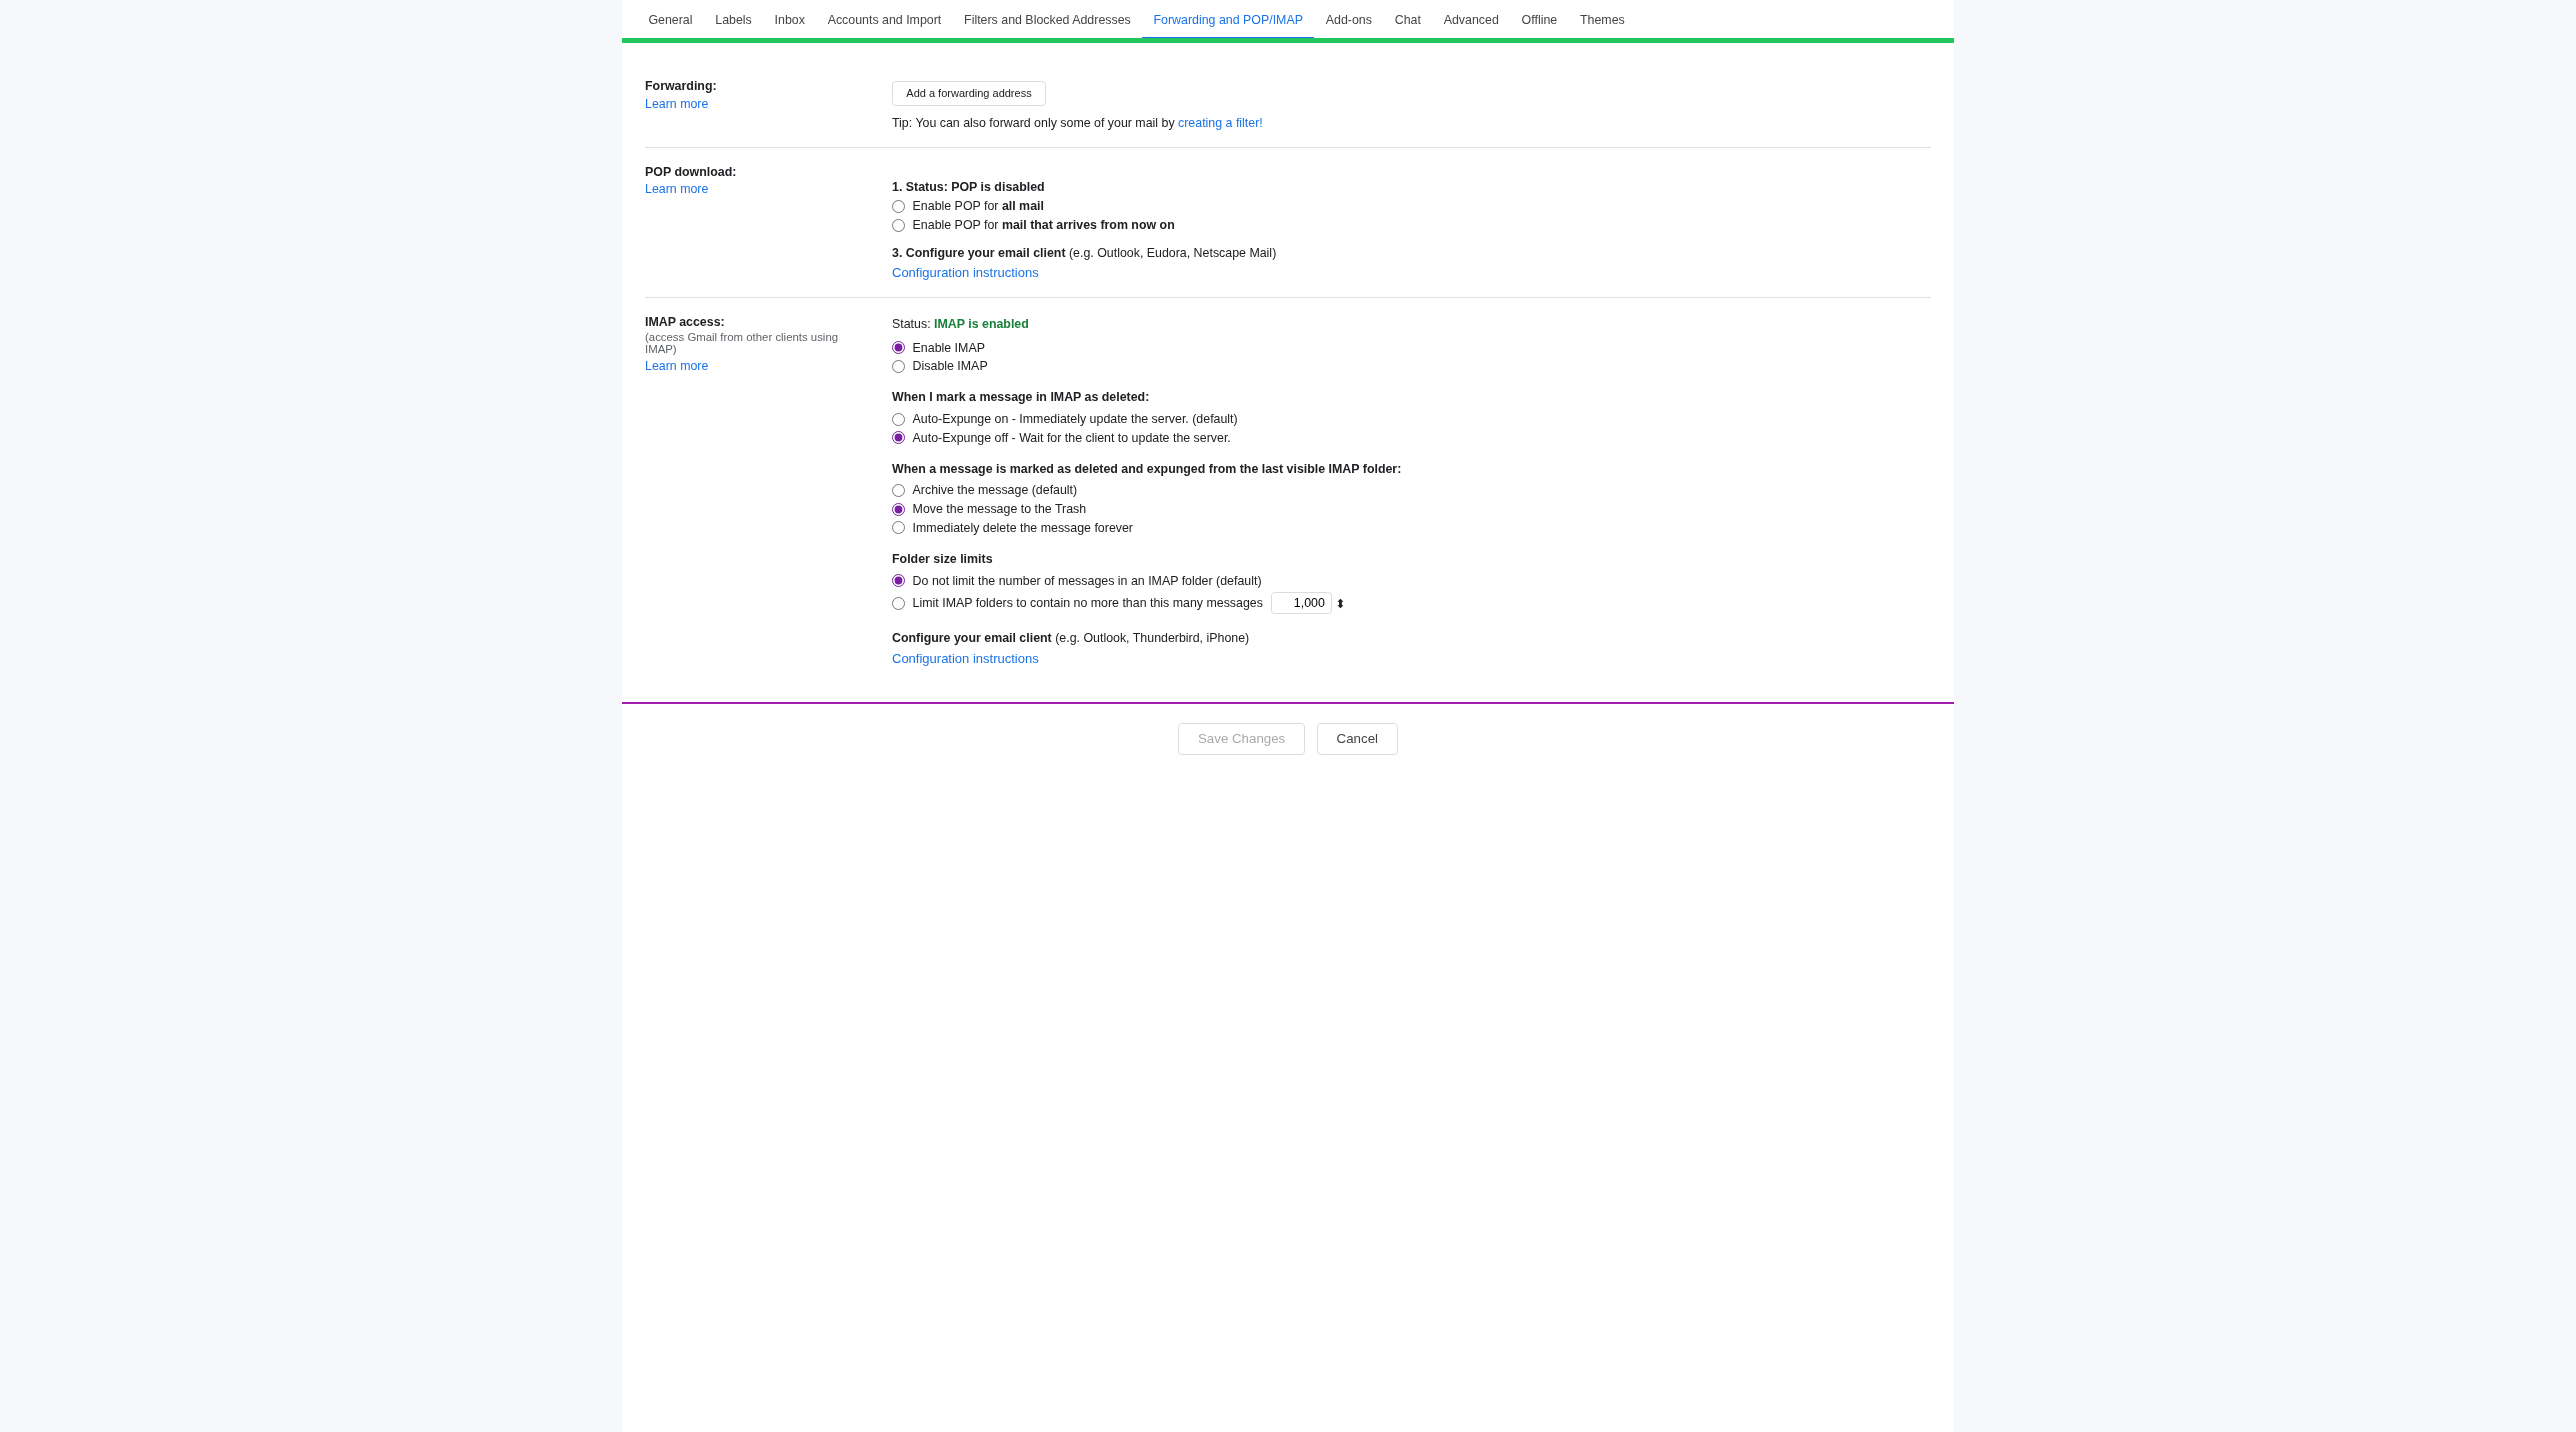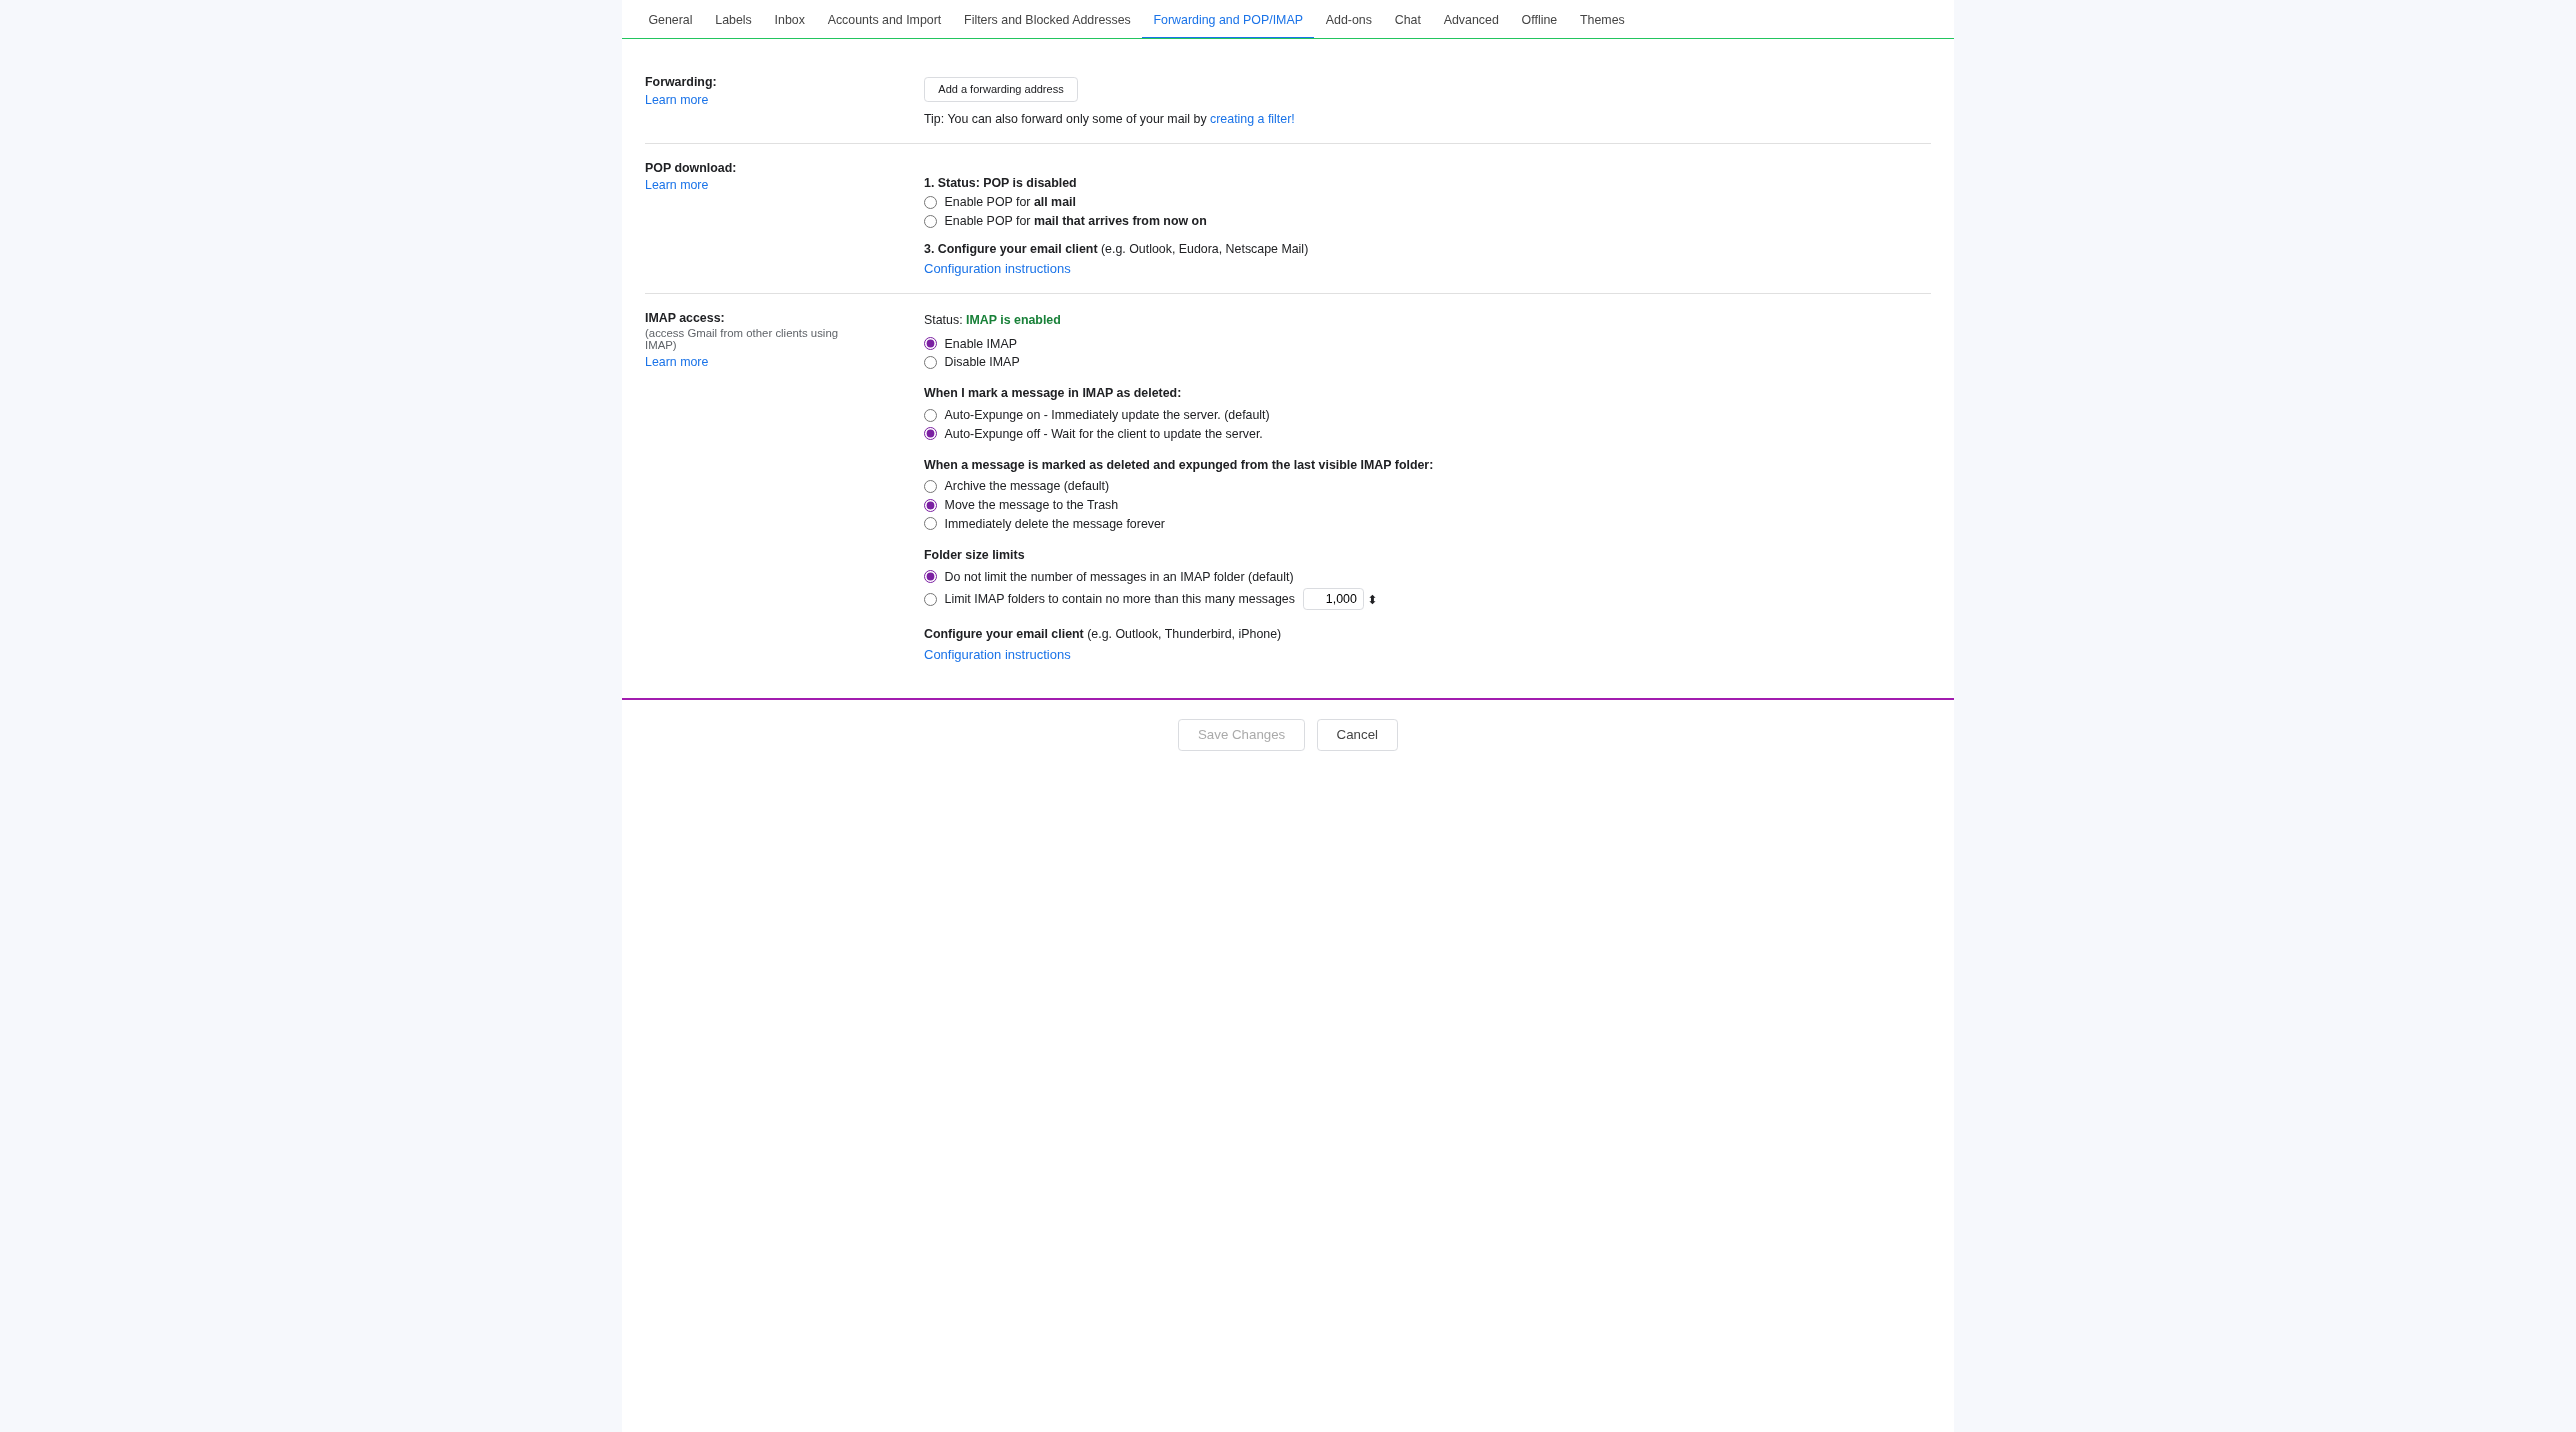--- a/index.html
+++ b/index.html
@@ -12,21 +12,21 @@
     .settings-container {
       background: #fff;
       min-height: 100vh;
       max-width: 1332px;
       margin: 0 auto;
     }
     
     .tab-bar {
       display: flex;
       align-items: center;
-      border-bottom: 1px solid #22c55e;
+      border-bottom: 5px solid #22c55e;
       padding: 0 15px;
       background: #fff;
       flex-wrap: nowrap;
       overflow-x: auto;
     }
     .tab-item {
       padding: 13.3px 11.4px 9.5px;
       font-size: 12.4px;
       color: #444;
       cursor: pointer;
@@ -43,21 +43,20 @@
     
     .content {
       padding: 19px 23px;
     }
     
     .section-row {
       display: flex;
       padding: 17px 0;
       border-bottom: 1px solid #e0e0e0;
       align-items: flex-start;
-      gap: 32px;
     }
     .section-label {
       width: 247px;
       min-width: 247px;
       padding-right: 23px;
     }
     .section-label .label-title {
       font-weight: bold;
       font-size: 12.4px;
       color: #202124;

